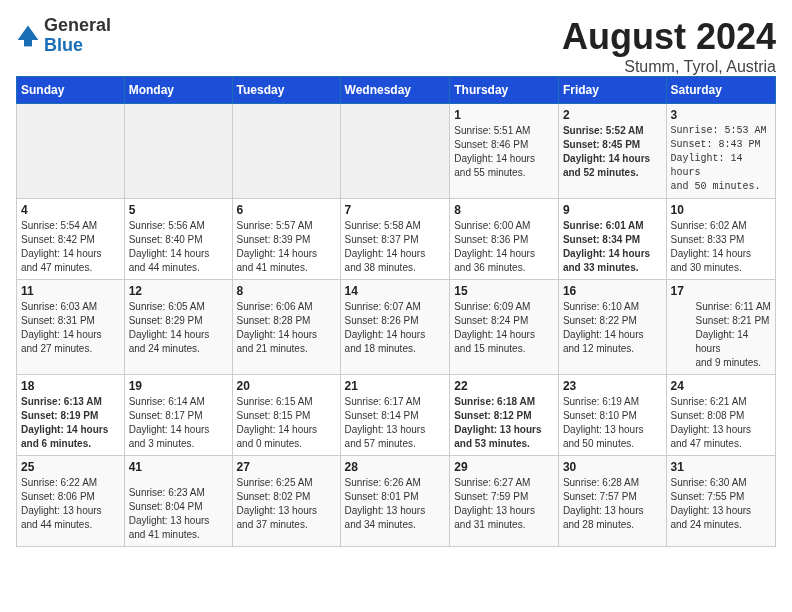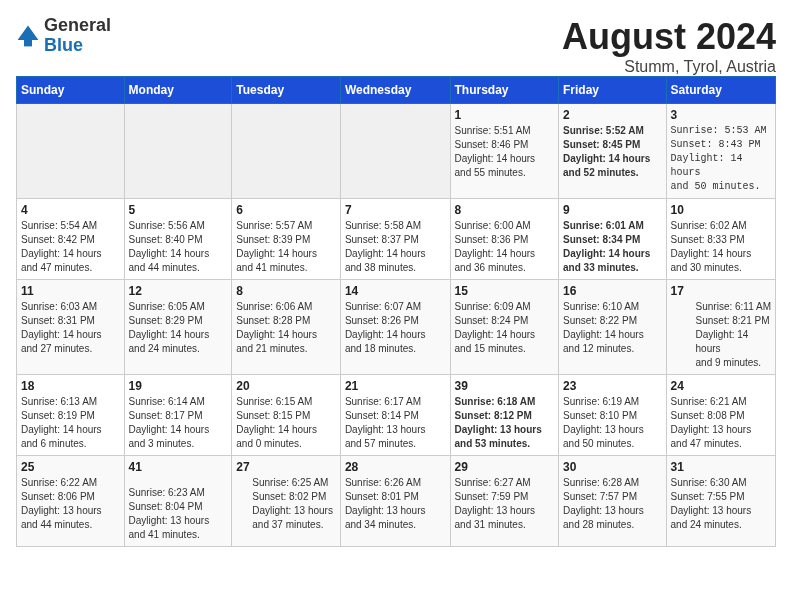--- a/index.html
+++ b/index.html
@@ -246,21 +246,21 @@
           <div class="day-number">17</div>
           <div class="day-info" style="white-space: pre-line; margin-left: 25px;">Sunrise: 6:11 AM
 Sunset: 8:21 PM
 Daylight: 14 hours
 and 9 minutes.</div>
         </td>
       </tr>
       <tr>
         <td>
           <div class="day-number">18</div>
-          <div class="day-info" style="white-space: pre-line;">Sunrise: 6:13 AM
+          <div class="day-info" style="white-space: pre-line; font-weight: bold;">Sunrise: 6:13 AM
 Sunset: 8:19 PM
 Daylight: 14 hours
 and 6 minutes.</div>
         </td>
         <td>
           <div class="day-number">19</div>
           <div class="day-info" style="white-space: pre-line;">Sunrise: 6:14 AM
 Sunset: 8:17 PM
 Daylight: 14 hours
 and 3 minutes.</div>
@@ -272,21 +272,21 @@
 Daylight: 14 hours and 0 minutes.</div>
         </td>
         <td>
           <div class="day-number">21</div>
           <div class="day-info" style="white-space: pre-line;">Sunrise: 6:17 AM
 Sunset: 8:14 PM
 Daylight: 13 hours
 and 57 minutes.</div>
         </td>
         <td>
-          <div class="day-number">39</div>
+          <div class="day-number">22</div>
           <div class="day-info" style="white-space: pre-line; font-weight: bold;">Sunrise: 6:18 AM
 Sunset: 8:12 PM
 Daylight: 13 hours
 and 53 minutes.</div>
         </td>
         <td>
           <div class="day-number">23</div>
           <div class="day-info" style="white-space: pre-line;">Sunrise: 6:19 AM
 Sunset: 8:10 PM
 Daylight: 13 hours
@@ -310,21 +310,21 @@
         </td>
         <td>
           <div class="day-number">41</div>
           <div class="day-info" style="white-space: pre-line; margin-top: 12px;">Sunrise: 6:23 AM
 Sunset: 8:04 PM
 Daylight: 13 hours
 and 41 minutes.</div>
         </td>
         <td>
           <div class="day-number">27</div>
-          <div class="day-info" style="white-space: pre-line; margin-left: 16px;">Sunrise: 6:25 AM
+          <div class="day-info" style="white-space: pre-line;">Sunrise: 6:25 AM
 Sunset: 8:02 PM
 Daylight: 13 hours
 and 37 minutes.</div>
         </td>
         <td>
           <div class="day-number">28</div>
           <div class="day-info" style="white-space: pre-line;">Sunrise: 6:26 AM
 Sunset: 8:01 PM
 Daylight: 13 hours
 and 34 minutes.</div>

